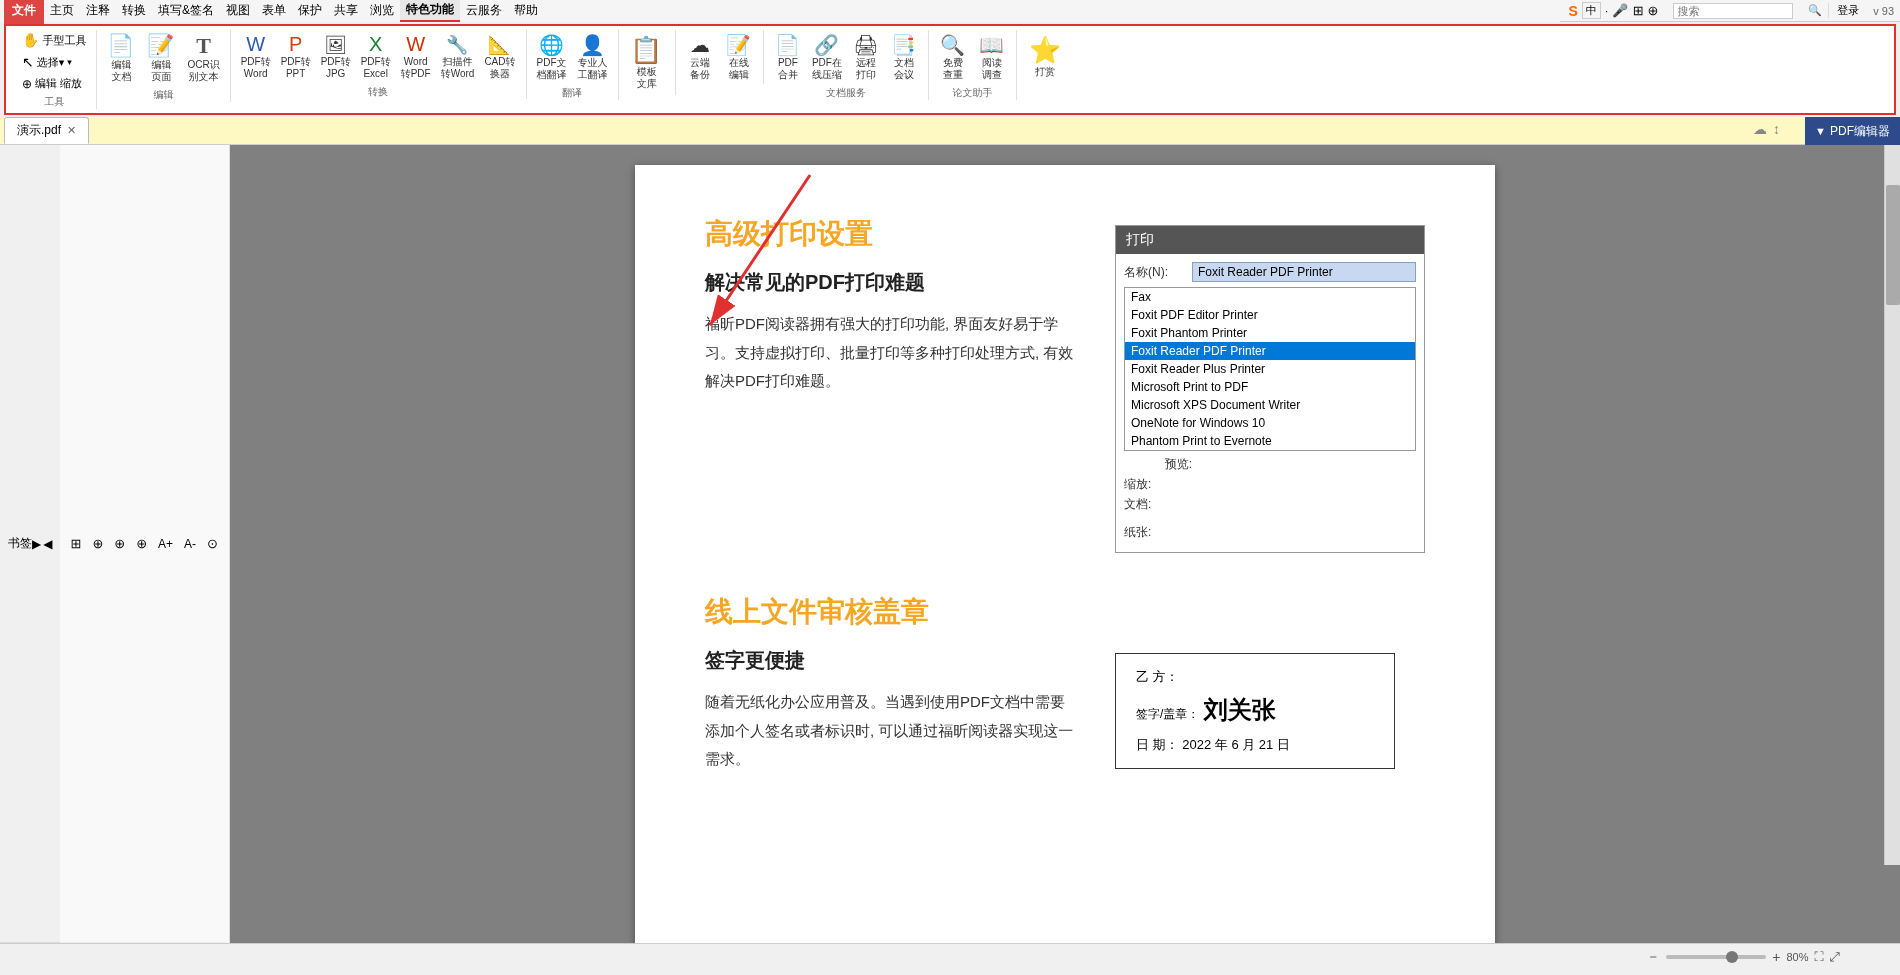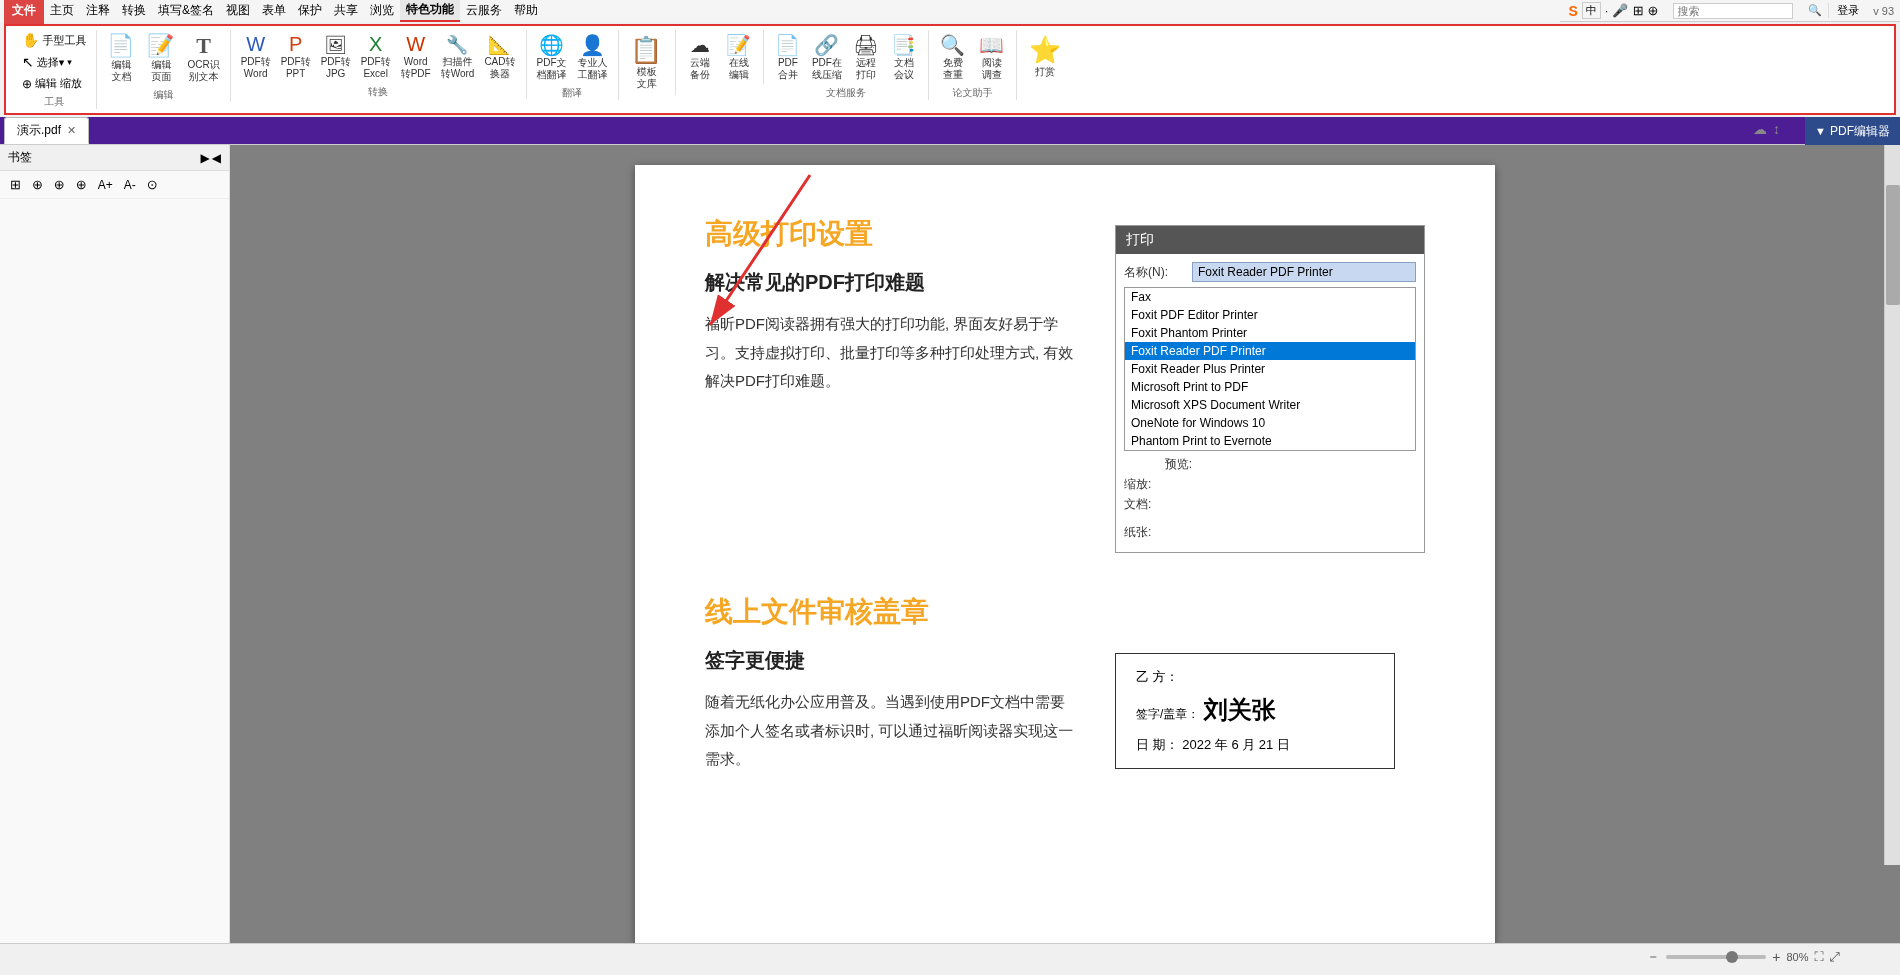--- a/index.html
+++ b/index.html
@@ -242,40 +242,40 @@
     </div>
 
     <div style="display:flex; flex-direction:column; align-items:center; padding:0 6px;">
       <div class="ribbon-tall-btn">
         <span style="font-size:26px;">⭐</span>
         <span class="label">打赏</span>
       </div>
     </div>
   </div>
 
-  <div style="background:#4c1d95; display:flex; align-items:flex-end; height:28px; padding:0 4px; border-bottom:1px solid #ccc; position:relative;">
+  <div style="background:#fef9c3; display:flex; align-items:flex-end; height:28px; padding:0 4px; border-bottom:1px solid #ccc; position:relative;">
     <div style="background:#fff; border:1px solid #bbb; border-bottom:1px solid #fff; padding:4px 12px; font-size:12px; cursor:pointer; display:flex; align-items:center; gap:6px; border-radius:3px 3px 0 0; margin-top:4px;">
       <span style="font-size:12px;">演示.pdf</span>
       <span style="font-size:11px; color:#666; cursor:pointer;">✕</span>
     </div>
 
     <div style="position:absolute; right:120px; top:4px; display:flex; gap:6px; align-items:center;">
       <span style="font-size:14px; color:#888;">☁</span>
       <span style="font-size:14px; color:#888;">↕</span>
     </div>
 
     <div style="position:absolute; right:0; top:0; background:#2d4a8a; color:#fff; padding:5px 10px; font-size:12px; display:flex; align-items:center; gap:4px; cursor:pointer; height:28px;">
       <span style="font-size:11px;">▼</span>
       <span>PDF编辑器</span>
     </div>
   </div>
 
   <div style="display:flex; height:798px;">
 
-    <div style="width:230px; background:#f9f9f9; border-right:1px solid #ddd; display:flex; flex-direction:column; position:relative; flex-shrink:0;">
+    <div style="width:230px; background:#f9f9f9; border-right:1px solid #ddd; display:flex; flex-direction:row; position:relative; flex-shrink:0;">
       <div style="background:#f0f0f0; border-bottom:1px solid #ddd; padding:4px 8px; font-size:12px; display:flex; justify-content:space-between; align-items:center;">
         <span>书签</span>
         <div style="display:flex; gap:2px;">
           <span style="cursor:pointer; font-size:12px;">▶</span>
           <span style="cursor:pointer; font-size:12px;">◀</span>
         </div>
       </div>
       <div style="display:flex; align-items:center; padding:3px 6px; gap:3px; border-bottom:1px solid #eee;">
         <span style="cursor:pointer; padding:2px 3px; font-size:13px; border:1px solid transparent; border-radius:2px;">⊞</span>
         <span style="cursor:pointer; padding:2px 3px; font-size:13px; border:1px solid transparent; border-radius:2px;">⊕</span>

